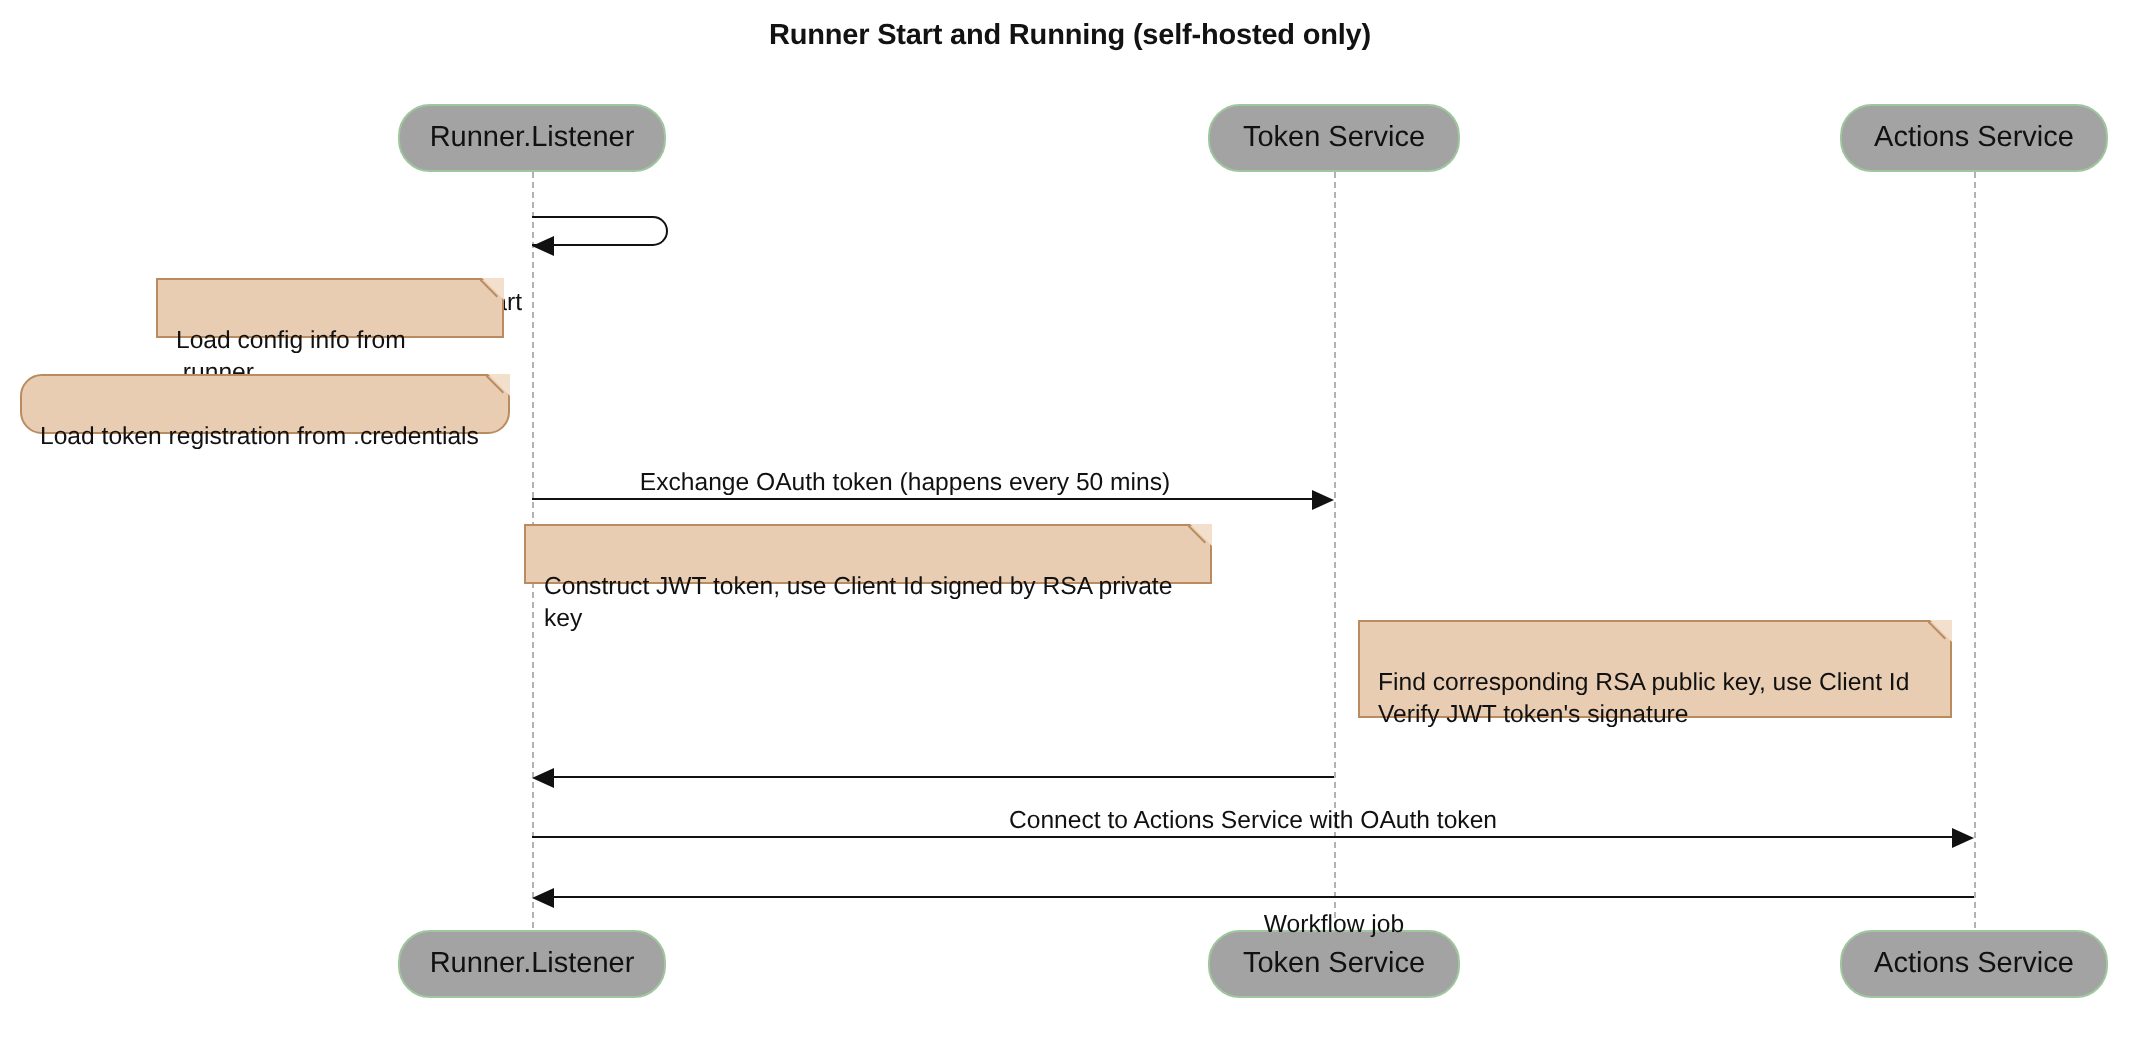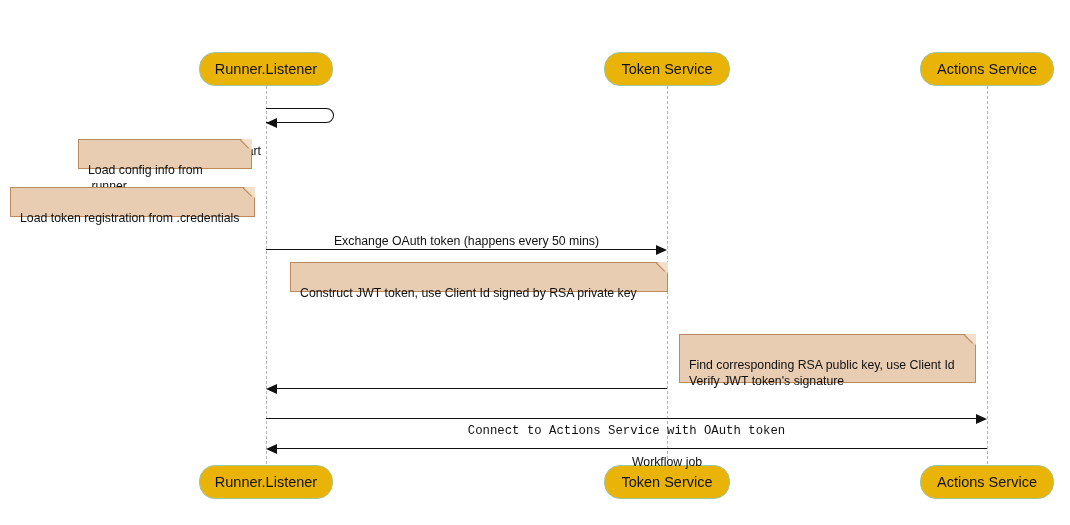--- a/index.html
+++ b/index.html
@@ -37,21 +37,21 @@
   .lifeline {
     position: absolute;
     width: 0;
     border-left: 1px dashed #b3b3b3;
   }
 
   
   .participant {
     position: absolute;
     box-sizing: border-box;
-    background: #eab308;
+    background: #a3a3a3;
     border: 1px solid #9ec79e;
     border-radius: 16px;
     height: 34px;
     line-height: 32px;
     text-align: center;
     font-size: 14.5px;
     color: #111111;
     white-space: nowrap;
   }
 
@@ -133,20 +133,21 @@
     border-left: none;
     border-top-right-radius: 11px;
     border-bottom-right-radius: 11px;
   }
 </style>
 </head>
 <body>
 
 <div id="canvas">
 
+  <div class="diagram-title">Runner Start and Running (self-hosted only)</div>
 
   <div class="lifeline" style="left:266px; top:86px; height:378px;"></div>
   <div class="lifeline" style="left:667px; top:86px; height:378px;"></div>
   <div class="lifeline" style="left:987px; top:86px; height:378px;"></div>
 
   <div class="participant" style="left:199px; top:52px; width:134px;">Runner.Listener</div>
   <div class="participant" style="left:604px; top:52px; width:126px;">Token Service</div>
   <div class="participant" style="left:920px; top:52px; width:134px;">Actions Service</div>
 
   <div class="participant" style="left:199px; top:465px; width:134px;">Runner.Listener</div>
@@ -156,47 +157,47 @@
   <div class="msg-label" style="left:211px; top:103px; width:50px; text-align:right;margin-top:41px;">Start</div>
   <div class="self-loop" style="left:266px; top:108px; width:68px; height:15px;"></div>
   <div class="arrow-head left" style="left:266px; top:118px;"></div>
 
   <div class="note" style="left:78px; top:139px; width:174px; height:30px;">
     <span>Load config info from .runner</span>
     <span class="fold"></span>
     <span class="fold-edge"></span>
   </div>
 
-  <div class="note" style="left:10px; top:187px; width:245px; height:30px;">
+  <div class="note" style="left:10px; top:187px; width:245px; height:30px;border-radius:11px;">
     <span>Load token registration from .credentials</span>
     <span class="fold"></span>
     <span class="fold-edge"></span>
   </div>
 
-  <div class="msg-label" style="left:266px; top:234px; width:401px;">Exchange OAuth token (happens every 50 mins)</div>
+  <div class="msg-label" style="left:252px; top:234px; width:401px;">Exchange OAuth token (happens every 50 mins)</div>
   <div class="msg-line" style="left:266px; top:249px; width:394px;"></div>
   <div class="arrow-head right" style="left:656px; top:245px;"></div>
 
-  <div class="note" style="left:290px; top:262px; width:378px; height:30px;">
+  <div class="note" style="left:262px; top:262px; width:344px; height:30px;">
     <span>Construct JWT token, use Client Id signed by RSA private key</span>
     <span class="fold"></span>
     <span class="fold-edge"></span>
   </div>
 
-  <div class="note" style="left:679px; top:310px; width:297px; height:49px;margin-top:24px;">
+  <div class="note" style="left:679px; top:310px; width:297px; height:49px;">
     <span>Find corresponding RSA public key, use Client Id
 Verify JWT token's signature</span>
     <span class="fold"></span>
     <span class="fold-edge"></span>
   </div>
 
   <div class="msg-line" style="left:277px; top:388px; width:390px;"></div>
   <div class="arrow-head left" style="left:266px; top:384px;"></div>
 
-  <div class="msg-label" style="left:266px; top:424px; width:721px;font-family:Liberation Mono, monospace;">Connect to Actions Service with OAuth token</div>
+  <div class="msg-label" style="left:266px; top:403px; width:721px;">Connect to Actions Service with OAuth token</div>
   <div class="msg-line" style="left:266px; top:418px; width:714px;"></div>
   <div class="arrow-head right" style="left:976px; top:414px;"></div>
 
   <div class="msg-label" style="left:567px; top:433px; width:200px;margin-top:22px;">Workflow job</div>
   <div class="msg-line" style="left:277px; top:448px; width:710px;"></div>
   <div class="arrow-head left" style="left:266px; top:444px;"></div>
 
 </div>
 
 </body></html>

